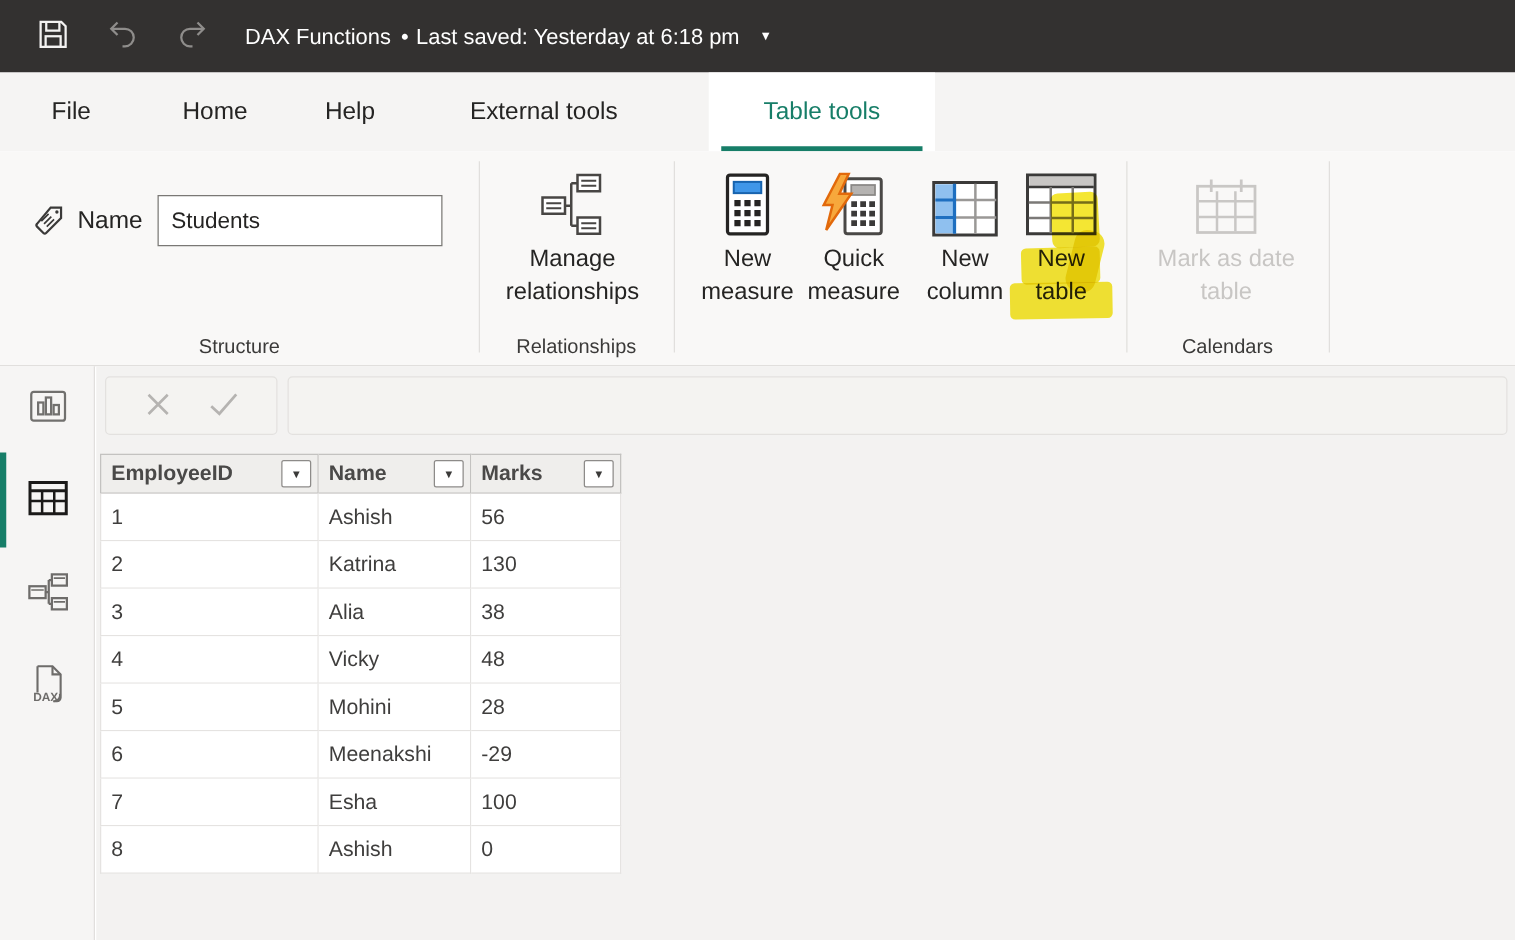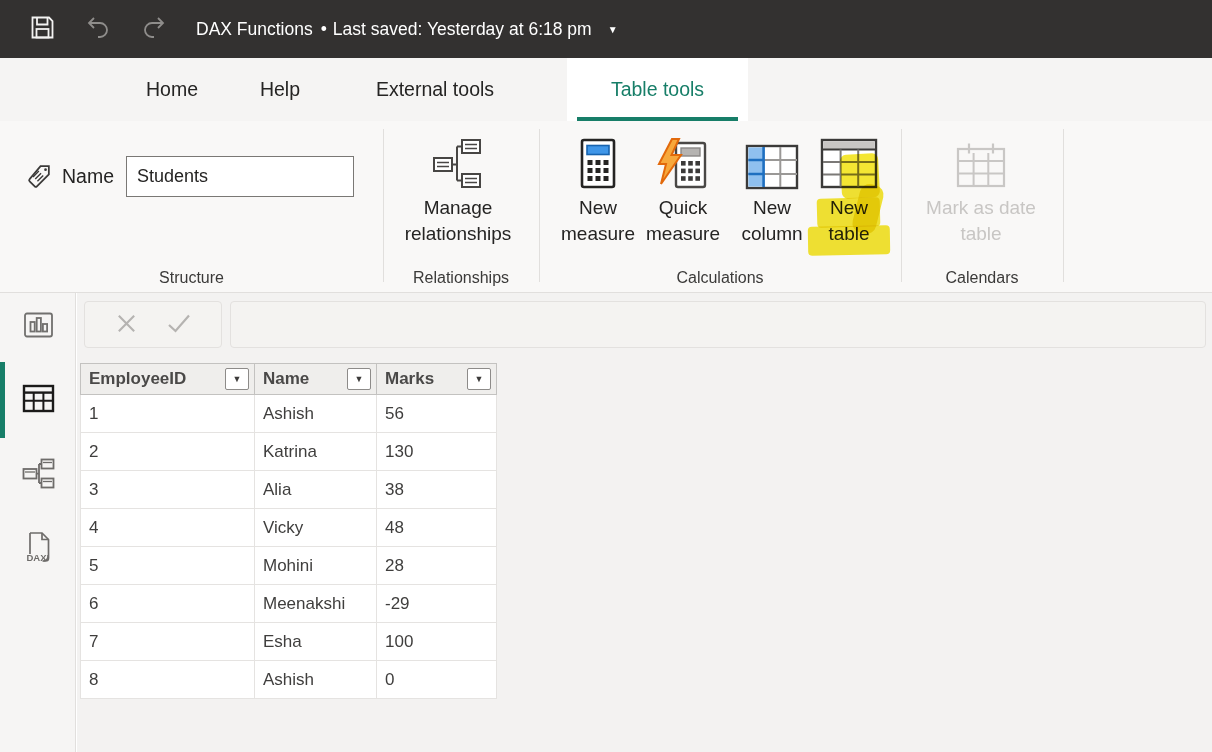--- a/index.html
+++ b/index.html
@@ -120,20 +120,21 @@
     </button>
     <div class="tb-title">
       <span class="seg">DAX Functions</span>
       <span class="dot">•</span>
       <span class="seg">Last saved: Yesterday at 6:18 pm</span>
       <span class="caret">▼</span>
     </div>
   </div>
 
   <div class="tabrow">
+    <div class="tab t-file">File</div>
     <div class="tab t-help">Help</div>
     <div class="tab t-home">Home</div>
     <div class="tab t-ext">External tools</div>
     <div class="tab t-table">
       <span>Table tools</span>
       <div class="underline"></div>
     </div>
   </div>
 
   <div class="ribbon">
@@ -235,21 +236,20 @@
             <path d="M3 11.6 h52" stroke="#3b3a39" stroke-width="2"></path>
             <path d="M3 24 h52 M3 36.4 h52 M20.6 11.6 v37 M38.2 11.6 v37" stroke="#7b7977" stroke-width="2"></path>
           </svg>
       </span>
       <span class="rlabel">New table</span>
       <span class="hl hl1"></span>
       <span class="hl hl2"></span>
       <span class="hl hl3"></span>
       <span class="hl hl4"></span>
     </button>
-    <div class="grp-label gl-calc">Calculations</div>
 
     <button class="rbtn btn-markdate">
       <span class="ricon">
         <svg width="54" height="50" viewBox="0 0 54 50">
             <rect x="4" y="9" width="46" height="37" fill="none" stroke="#c9c7c5" stroke-width="2.2"></rect>
             <path d="M15 3.5 v10 M39 3.5 v10" stroke="#c9c7c5" stroke-width="2.2"></path>
             <path d="M5 21 h44 M5 33.5 h44 M19.6 13 v32 M34.3 13 v32" stroke="#c9c7c5" stroke-width="2"></path>
           </svg>
       </span>
       <span class="rlabel">Mark as date table</span>

